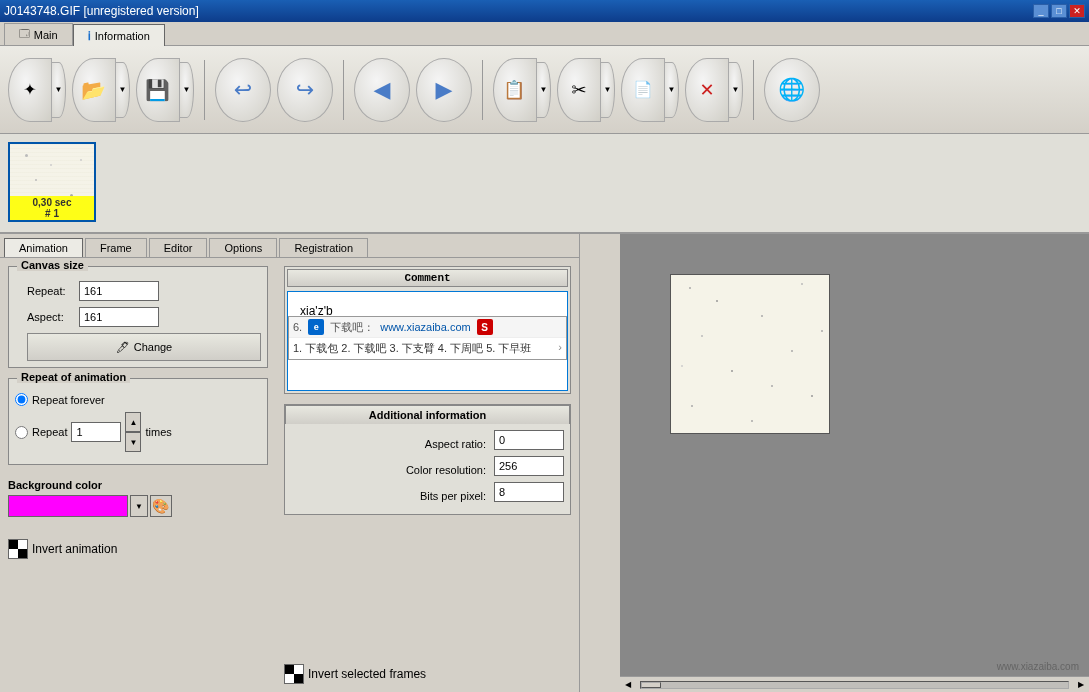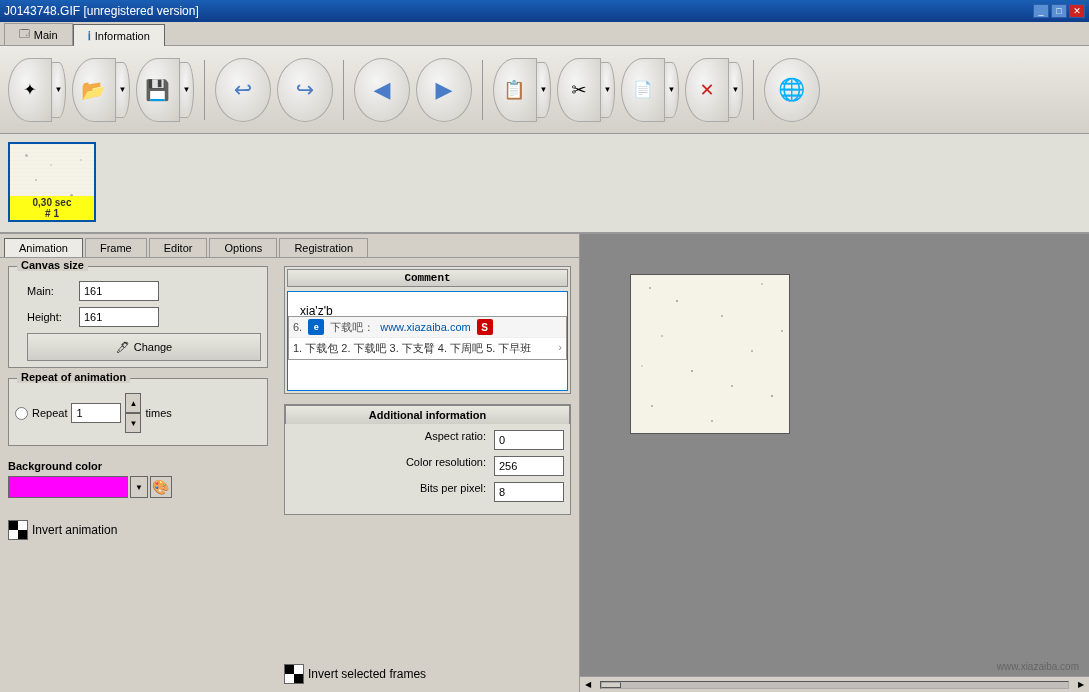--- a/index.html
+++ b/index.html
@@ -105,20 +105,21 @@
       text-align: center;
       color: #333;
       padding: 1px 0;
       font-weight: bold;
     }
 
     
     #main-content {
       display: flex;
       height: calc(692px - 22px - 24px - 88px - 100px);
+      gap: 40px;
     }
 
     
     #left-panel {
       width: 580px;
       background: #d4d0c8;
       border-right: 1px solid #999;
       display: flex;
       flex-direction: column;
     }
@@ -296,21 +297,21 @@
     .additional-title {
       text-align: center;
       font-size: 11px;
       font-weight: bold;
       background: linear-gradient(to bottom, #e8e8e0, #d0cec8);
       border: 1px solid #888;
       border-bottom: none;
       padding: 3px;
     }
     .info-table { padding: 6px; }
-    .info-row { display: flex; align-items: flex-start; margin-bottom: 6px; }
+    .info-row { display: flex; align-items: flex-end; margin-bottom: 6px; }
     .info-label { font-size: 11px; flex: 1; text-align: right; padding-right: 8px; }
     .info-value { width: 70px; height: 20px; border: 1px solid #666; background: white; padding: 1px 4px; font-size: 11px; }
 
     
     #right-panel {
       flex: 1;
       background: #888;
       position: relative;
       overflow: hidden;
     }
@@ -502,35 +503,39 @@
       </div>
     </div>
 
     <div id="panel-body">
 
       <div id="left-sub">
 
         <div class="group-box" style="padding-top: 14px; padding-left: 18px;">
           <div class="group-box-title">Canvas size</div>
           <div class="field-row">
-            <span class="field-label">Main:</span>
+            <span class="field-label">Repeat:</span>
             <input class="field-input" type="text" value="161" style="">
           </div>
           <div class="field-row">
-            <span class="field-label">Height:</span>
+            <span class="field-label">Aspect:</span>
             <input class="field-input" type="text" value="161" style="">
           </div>
           <button class="change-btn">
             <span>🖊</span>
             <span>Change</span>
           </button>
         </div>
 
         <div class="group-box" style="padding-top: 14px;">
           <div class="group-box-title">Repeat of animation</div>
+          <div class="radio-row">
+            <input type="radio" name="repeat" checked="" style="">
+            <span class="radio-label">Repeat forever</span>
+          </div>
           <div class="radio-row">
             <input type="radio" name="repeat" style="">
             <span class="radio-label">Repeat</span>
             <div class="spinner-row">
               <input class="spinner-input" type="text" value="1" style="">
               <div style="display:flex; flex-direction:column;">
                 <div class="spinner-btn">▲</div>
                 <div class="spinner-btn">▼</div>
               </div>
             </div>

